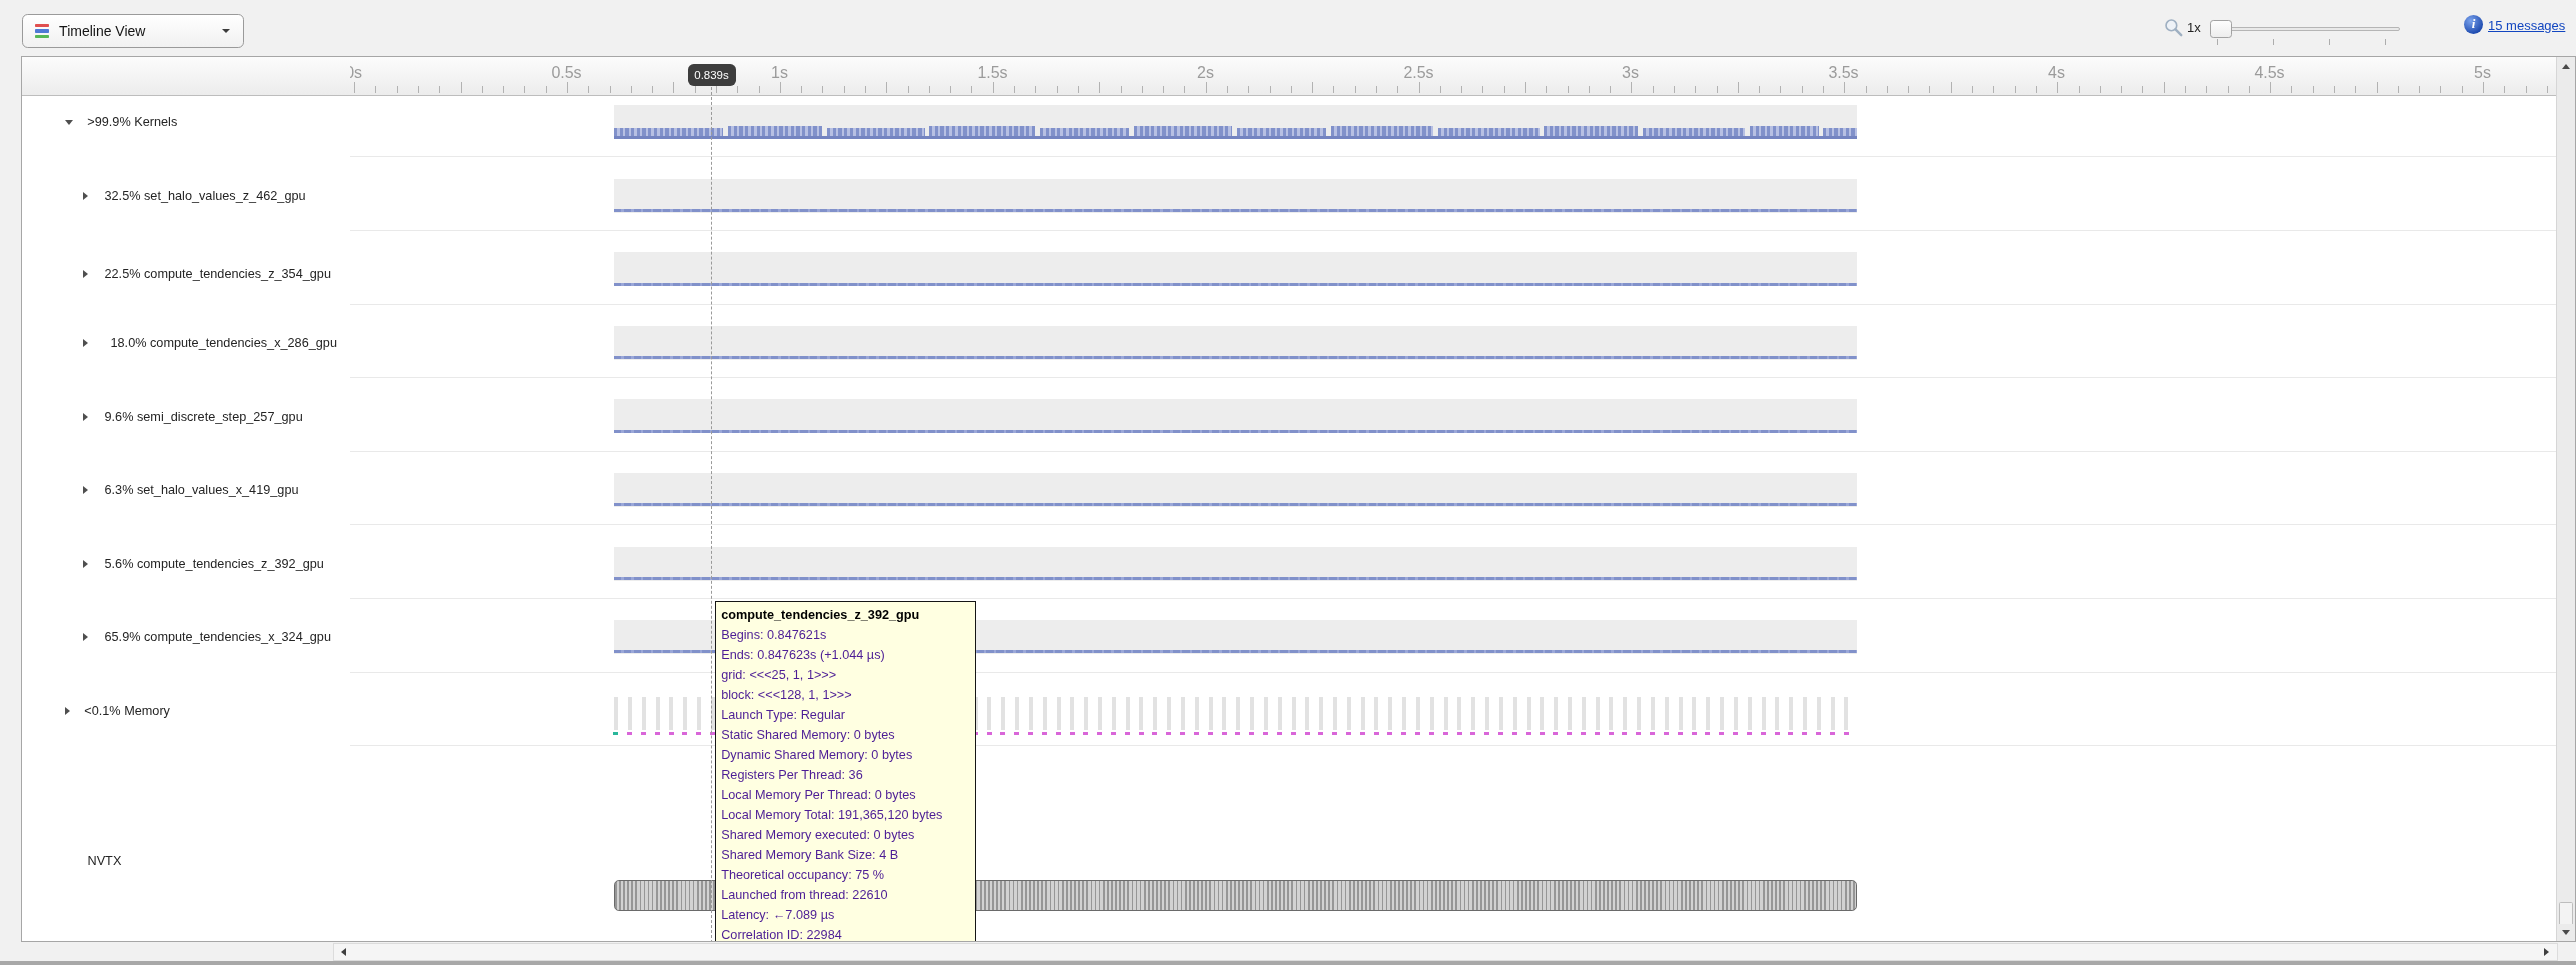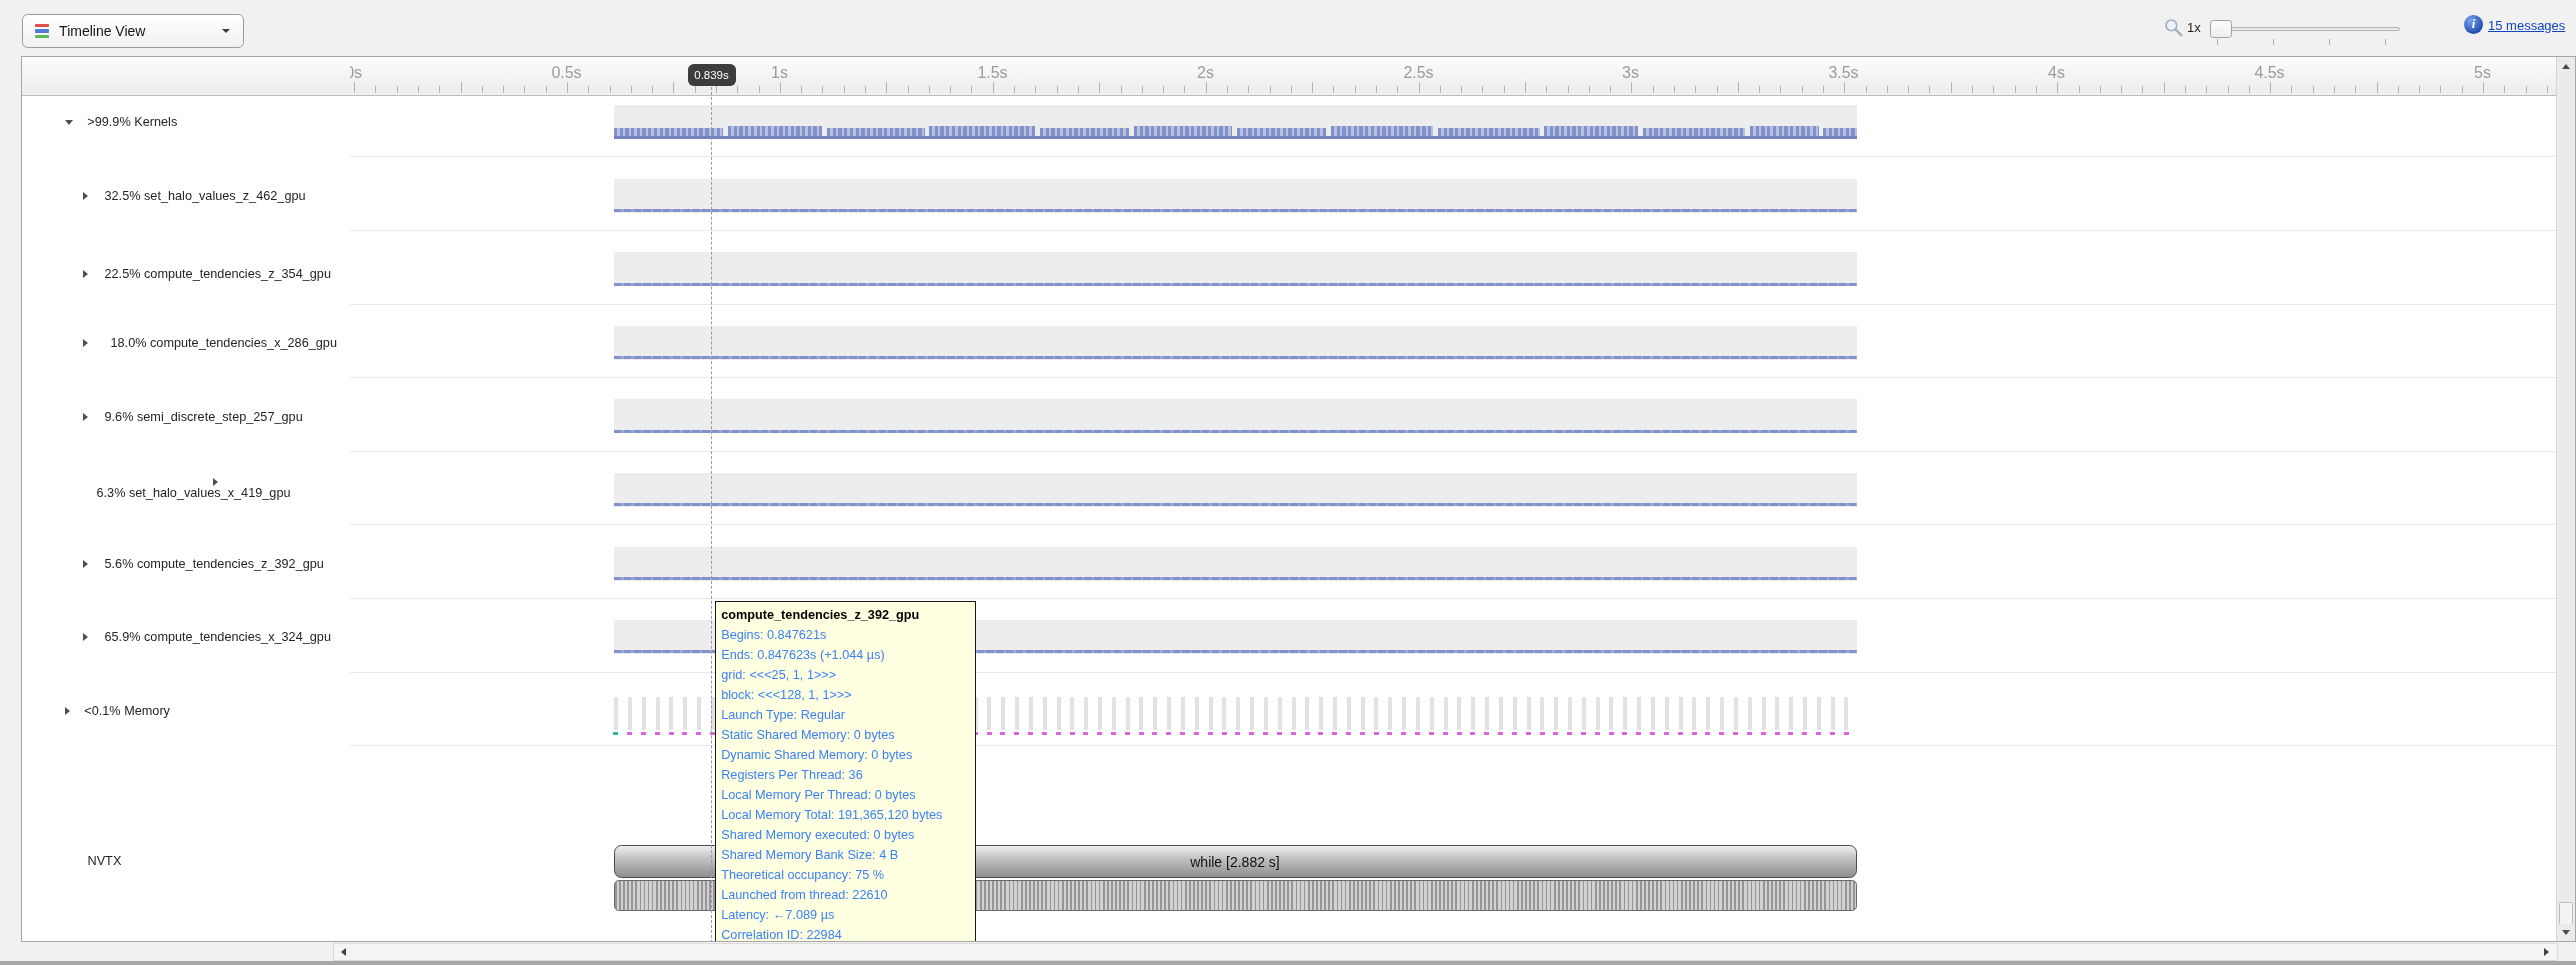--- a/index.html
+++ b/index.html
@@ -71,21 +71,21 @@
     border:1.2px solid #4a4a4a;border-radius:7.4px;
     background:linear-gradient(180deg,#efefef 0%,#c2c2c2 40%,#8e8e8e 100%);
     display:flex;align-items:center;justify-content:center;}
   .nvtx-bar .nvtx-label{font-size:14px;color:#111;}
   .nvtx-bar.striped{border:0.8px solid #6a6a6a;border-radius:4.9px;height:31px;
     background:repeating-linear-gradient(90deg,#969696 0 1.6px,#d2d2d2 1.6px 4.1px);}
 
   .tooltip{position:absolute;left:365px;top:544px;width:261px;height:343px;box-sizing:border-box;
     background:var(--tooltip-bg);border:1.6px solid #151515;z-index:20;padding:2.5px 5.7px;overflow:hidden;}
   .tt-title{font-size:12.7px;font-weight:bold;color:#000;line-height:20px;white-space:nowrap;}
-  .tt-line{font-size:12.7px;color:#3b82f6;line-height:20px;white-space:nowrap;}
+  .tt-line{font-size:12.7px;color:#4c1d95;line-height:20px;white-space:nowrap;}
 
   
   .vscroll{position:absolute;right:0;top:0;width:19px;height:884px;background:#ebebeb;border-left:0.8px solid #d6d6d6;box-sizing:border-box;}
   .vs-btn{position:absolute;left:0.8px;width:17px;height:16.4px;display:flex;align-items:center;justify-content:center;background:#ebebeb;}
   .arr-up{width:0;height:0;border-left:4.9px solid transparent;border-right:4.9px solid transparent;border-bottom:5.7px solid #4a4a4a;}
   .arr-down{width:0;height:0;border-left:4.9px solid transparent;border-right:4.9px solid transparent;border-top:5.7px solid #4a4a4a;}
   .vs-thumb{position:absolute;left:2.5px;top:845px;width:14px;height:24.6px;background:#f3f3f3;border:0.8px solid #bdbdbd;border-radius:1.6px;box-sizing:border-box;}
   .hscroll{position:absolute;left:0;top:943px;width:2576px;height:19px;background:#f1f1f1;}
   .hs-track{position:absolute;left:333px;top:0;width:2225px;height:18px;background:#f5f5f5;border:0.8px solid #dcdcdc;box-sizing:border-box;}
   .hs-btn{position:absolute;top:0.8px;width:19.7px;height:16.4px;display:flex;align-items:center;justify-content:center;background:#f5f5f5;}
@@ -140,21 +140,21 @@
           <div class="side-label" style="margin-left: 17px;">22.5% compute_tendencies_z_354_gpu</div>
         </div>
         <div class="side-row" style="top: 274px;">
           <div class="tri collapsed" style="margin-left: 61px;"></div>
           <div class="side-label" style="margin-left: 23px;">18.0% compute_tendencies_x_286_gpu</div>
         </div>
         <div class="side-row" style="top: 348px;">
           <div class="tri collapsed" style="margin-left: 61px;"></div>
           <div class="side-label" style="margin-left: 17px;">9.6% semi_discrete_step_257_gpu</div>
         </div>
-        <div class="side-row" style="top: 421px; flex-direction: column;">
+        <div class="side-row" style="top: 421px;">
           <div class="tri collapsed" style="margin-left: 61px;"></div>
           <div class="side-label" style="margin-left: 17px;">6.3% set_halo_values_x_419_gpu</div>
         </div>
         <div class="side-row" style="top: 495px;">
           <div class="tri collapsed" style="margin-left: 61px;"></div>
           <div class="side-label" style="margin-left: 17px;">5.6% compute_tendencies_z_392_gpu</div>
         </div>
         <div class="side-row" style="top: 568px;">
           <div class="tri collapsed" style="margin-left: 61px;"></div>
           <div class="side-label" style="margin-left: 17px;">65.9% compute_tendencies_x_324_gpu</div>
@@ -501,23 +501,20 @@
           <div class="mem-tick" style="left: 1439px; top: 601px;"></div>
           <div class="mem-dash" style="left: 1438px; top: 636px;"></div>
           <div class="mem-tick" style="left: 1453px; top: 601px;"></div>
           <div class="mem-dash" style="left: 1452px; top: 636px;"></div>
           <div class="mem-tick" style="left: 1467px; top: 601px;"></div>
           <div class="mem-dash" style="left: 1466px; top: 636px;"></div>
           <div class="mem-tick" style="left: 1481px; top: 601px;"></div>
           <div class="mem-dash" style="left: 1480px; top: 636px;"></div>
           <div class="mem-tick" style="left: 1494px; top: 601px;"></div>
           <div class="mem-dash" style="left: 1494px; top: 636px;"></div>
-          <div class="nvtx-bar" style="top: 749px;">
-            <div class="nvtx-label">while [2.882 s]</div>
-          </div>
           <div class="nvtx-bar striped" style="top: 784px;"></div>
         </div>
 
       <div class="tooltip">
         <div class="tt-title">compute_tendencies_z_392_gpu</div>
       <div class="tt-line">Begins: 0.847621s</div>
           <div class="tt-line">Ends: 0.847623s (+1.044 µs)</div>
           <div class="tt-line">grid:  &lt;&lt;&lt;25, 1, 1&gt;&gt;&gt;</div>
           <div class="tt-line">block: &lt;&lt;&lt;128, 1, 1&gt;&gt;&gt;</div>
           <div class="tt-line">Launch Type: Regular</div>

